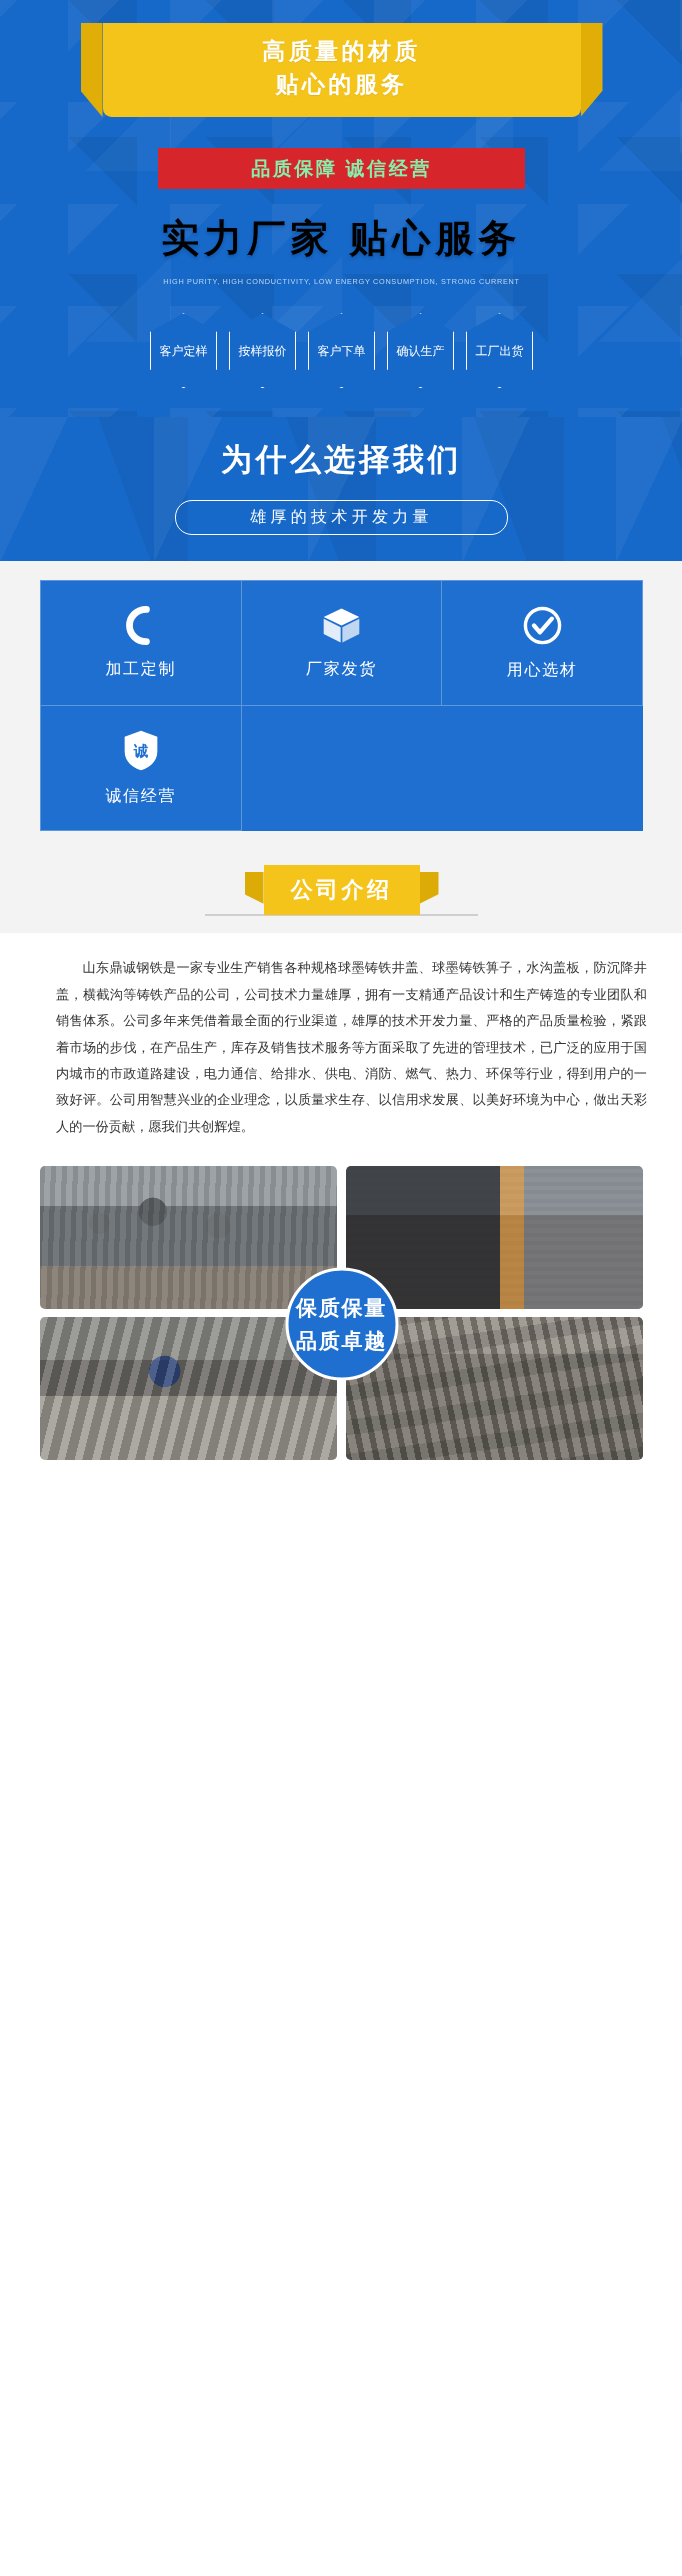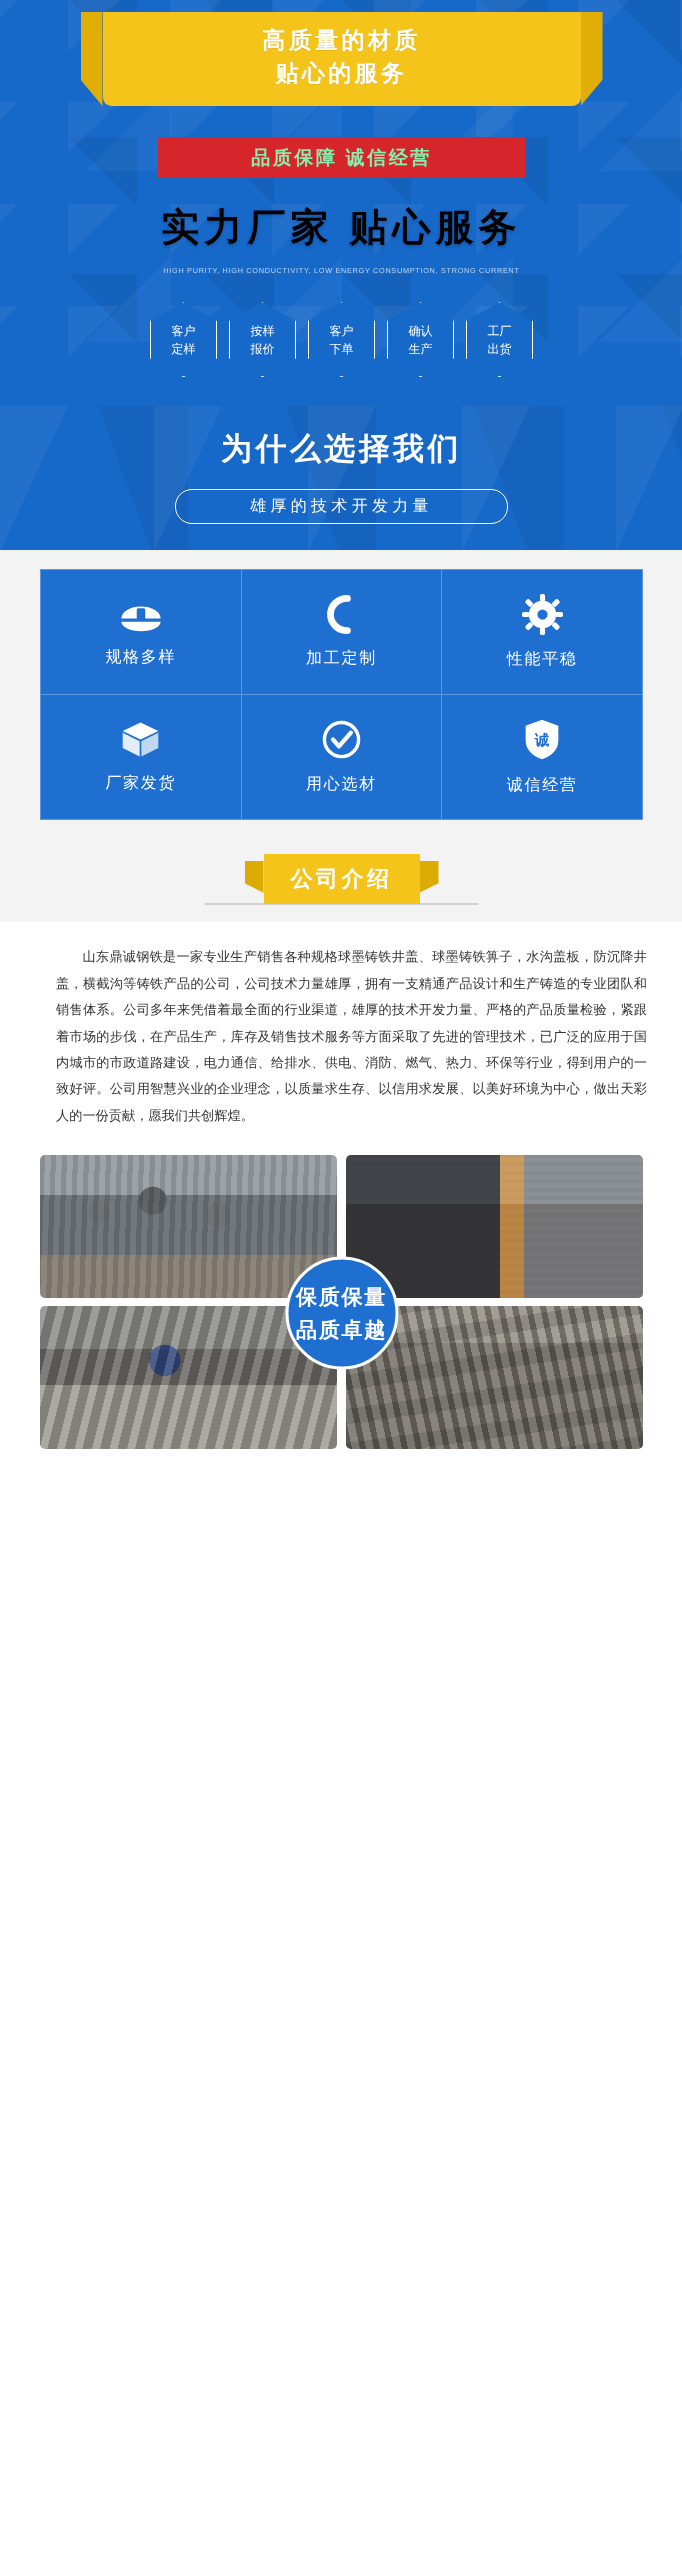--- a/index.html
+++ b/index.html
@@ -7,21 +7,21 @@
     width: 683px;
     font-family: "Liberation Sans", sans-serif;
     background: #ffffff;
   }
   .page { width: 683px; position: relative; overflow: hidden; }
 
   
   .hero {
     position: relative;
     background: #1668c9;
-    padding-top: 12px;
+    padding-top: 23px;
     overflow: hidden;
   }
   .hero-bgpattern {
     position: absolute; inset: 0;
     background:
       linear-gradient(135deg, rgba(255,255,255,.05) 25%, transparent 25%) -34px 0/102px 102px,
       linear-gradient(225deg, rgba(0,0,0,.06) 25%, transparent 25%) 0 0/137px 137px,
       linear-gradient(315deg, rgba(255,255,255,.04) 25%, transparent 25%) 0 0/171px 171px,
       #1668c9;
     pointer-events: none;
@@ -95,21 +95,21 @@
     justify-content: center;
     gap: 12px;
     margin-top: 25.6px;
     padding-bottom: 29px;
   }
   .hex {
     width: 67px; height: 75px;
     background: #1668c9;
     border: 1.7px solid #ffffff;
     clip-path: polygon(50% 0%, 100% 25%, 100% 75%, 50% 100%, 0% 75%, 0% 25%);
-    display: flex; flex-direction: column;
+    display: flex; flex-direction: row;
     align-items: center; justify-content: center;
     color: #fff; font-size: 12px; line-height: 1.5;
     text-align: left;
   }
   .hex span { display: block; }
 
   
   .why {
     background: #1668c9;
     padding: 22px 0 25.6px;
@@ -339,61 +339,30 @@
   <section class="why">
     <div class="why-title">
       <span>为什么</span><span class="hl">选择</span><span>我们</span>
     </div>
     <div class="why-pill">雄厚的技术开发力量</div>
   </section>
 
   <section class="features-wrap">
     <div class="features">
 
-      <div class="feature">
-        <span>
-          <svg width="46" height="38" viewBox="0 0 54 44">
-            <path d="M4 26a23 14 0 0 1 46 0z" fill="#fff"></path>
-            <path d="M4 30h46a23 11 0 0 1-46 0z" fill="#fff"></path>
-            <rect x="22" y="14" width="10" height="14" rx="2" fill="#1f6fd0"></rect>
-          </svg>
-        </span>
-        <span class="f-label">规格多样</span>
-      </div>
 
       <div class="feature">
         <span>
           <svg width="39" height="39" viewBox="0 0 46 46">
             <path d="M30 4c-12 0-20 9-20 19s8 19 20 19" stroke="#fff" stroke-width="8" fill="none" stroke-linecap="round"></path>
           </svg>
         </span>
         <span class="f-label">加工定制</span>
       </div>
 
-      <div class="feature">
-        <span>
-          <svg width="41" height="41" viewBox="0 0 48 48">
-            <g fill="#fff">
-              <circle cx="24" cy="24" r="16"></circle>
-              <g>
-                <rect x="21" y="0" width="6" height="9" rx="2"></rect>
-                <rect x="21" y="39" width="6" height="9" rx="2"></rect>
-                <rect x="0" y="21" width="9" height="6" rx="2"></rect>
-                <rect x="39" y="21" width="9" height="6" rx="2"></rect>
-                <rect x="5" y="6" width="6" height="9" rx="2" transform="rotate(-45 8 10)"></rect>
-                <rect x="37" y="6" width="6" height="9" rx="2" transform="rotate(45 40 10)"></rect>
-                <rect x="5" y="33" width="6" height="9" rx="2" transform="rotate(45 8 38)"></rect>
-                <rect x="37" y="33" width="6" height="9" rx="2" transform="rotate(-45 40 38)"></rect>
-              </g>
-            </g>
-            <circle cx="24" cy="24" r="6" fill="#1f6fd0"></circle>
-          </svg>
-        </span>
-        <span class="f-label">性能平稳</span>
-      </div>
 
       <div class="feature">
         <span>
           <svg width="43" height="39" viewBox="0 0 50 46">
             <path d="M25 3 46 13 25 23 4 13z" fill="#fff"></path>
             <path d="M4 15v18l20 10V25z" fill="#fff" opacity=".88"></path>
             <path d="M46 15v18L26 43V25z" fill="#fff" opacity=".72"></path>
           </svg>
         </span>
         <span class="f-label">厂家发货</span>

